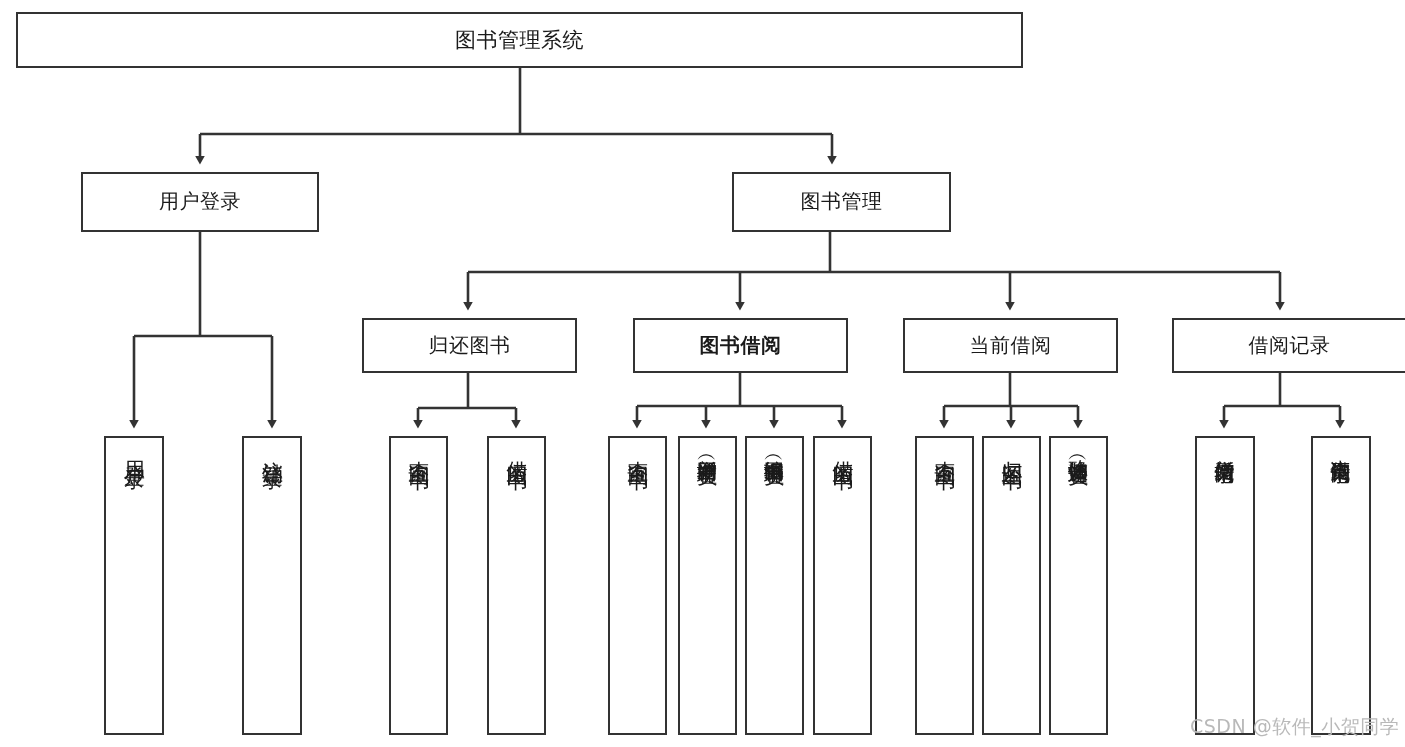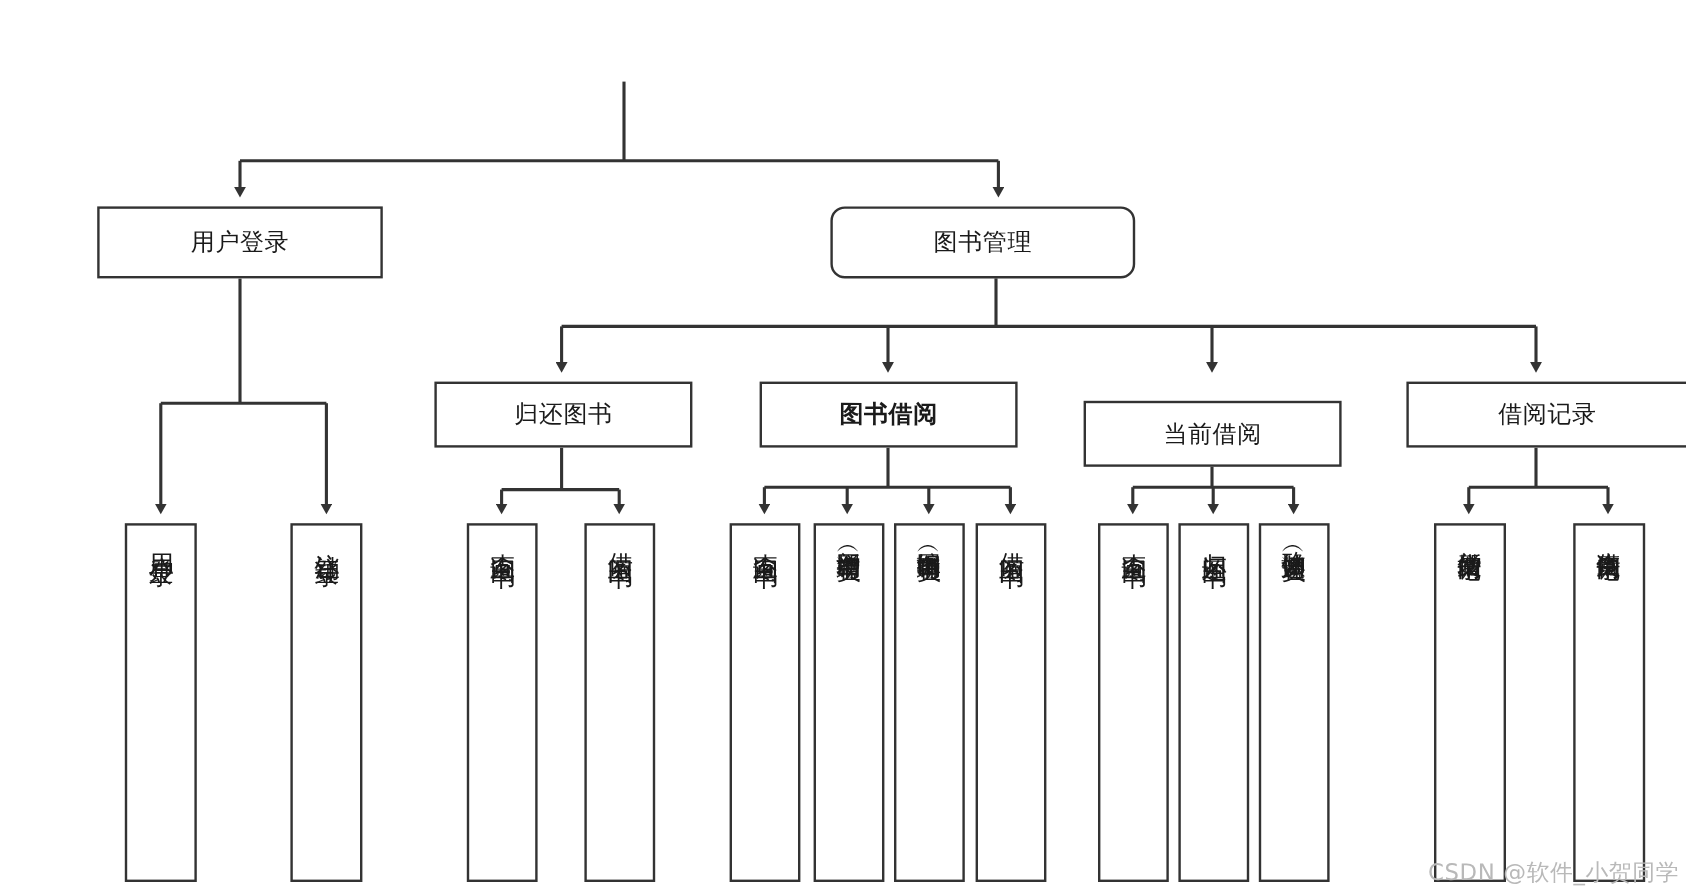--- a/index.html
+++ b/index.html
@@ -122,38 +122,41 @@
       <path d="M1011,406 L1011,424" marker-end="url(#arrow)"></path>
       <path d="M1078,406 L1078,424" marker-end="url(#arrow)"></path>
 
       <path d="M1280,373 L1280,406"></path>
       <path d="M1224,406 L1340,406"></path>
       <path d="M1224,406 L1224,424" marker-end="url(#arrow)"></path>
       <path d="M1340,406 L1340,424" marker-end="url(#arrow)"></path>
     </g>
   </svg>
 
+  <div class="node horiz root" style="left:16px; top:12px; width:1007px; height:56px;">
+    <span class="node-label">图书管理系统</span>
+  </div>
 
   <div class="node horiz" style="left:81px; top:172px; width:238px; height:60px;">
     <span class="node-label">用户登录</span>
   </div>
 
-  <div class="node horiz" style="left:692px; top:172px; width:254px; height:60px;border-radius:12px;">
+  <div class="node horiz" style="left:732px; top:172px; width:219px; height:60px;">
     <span class="node-label">图书管理</span>
   </div>
 
   <div class="node horiz" style="left:362px; top:318px; width:215px; height:55px;">
     <span class="node-label">归还图书</span>
   </div>
 
   <div class="node horiz" style="left:633px; top:318px; width:215px; height:55px;font-weight:bold;">
     <span class="node-label">图书借阅</span>
   </div>
 
-  <div class="node horiz" style="left:903px; top:318px; width:215px; height:55px;margin-top:16px;">
+  <div class="node horiz" style="left:903px; top:318px; width:215px; height:55px;">
     <span class="node-label">当前借阅</span>
   </div>
 
   <div class="node horiz" style="left:1172px; top:318px; width:235px; height:55px;">
     <span class="node-label">借阅记录</span>
   </div>
 
   <div class="node vert" style="left:104px; top:436px; width:60px; height:299px;">
     <span class="node-label">用户登录</span>
   </div>

